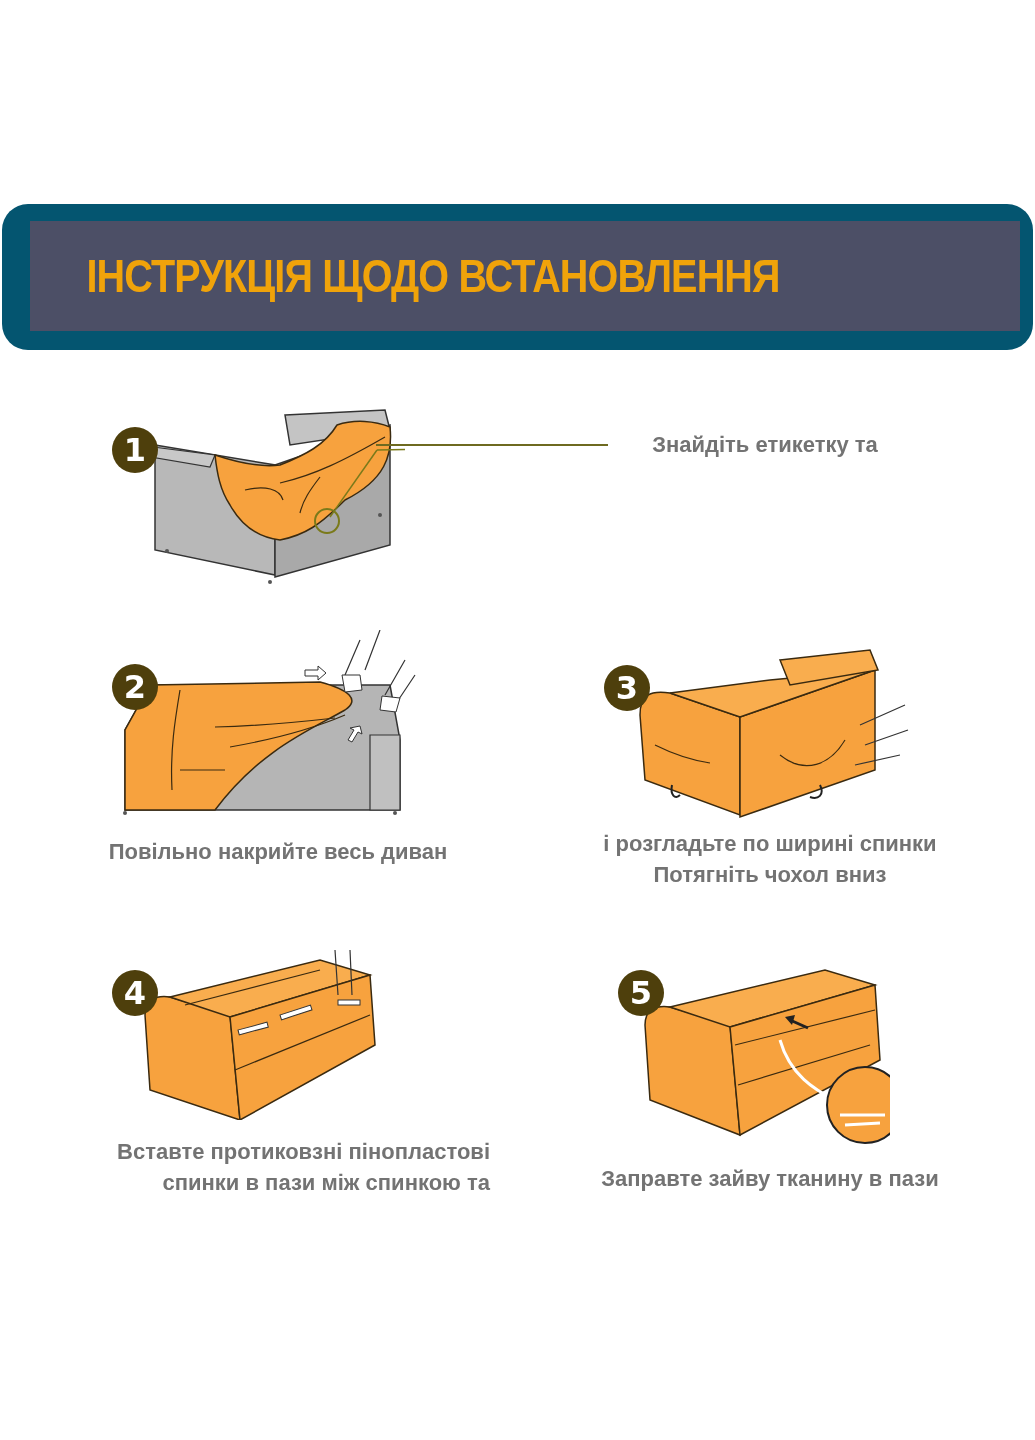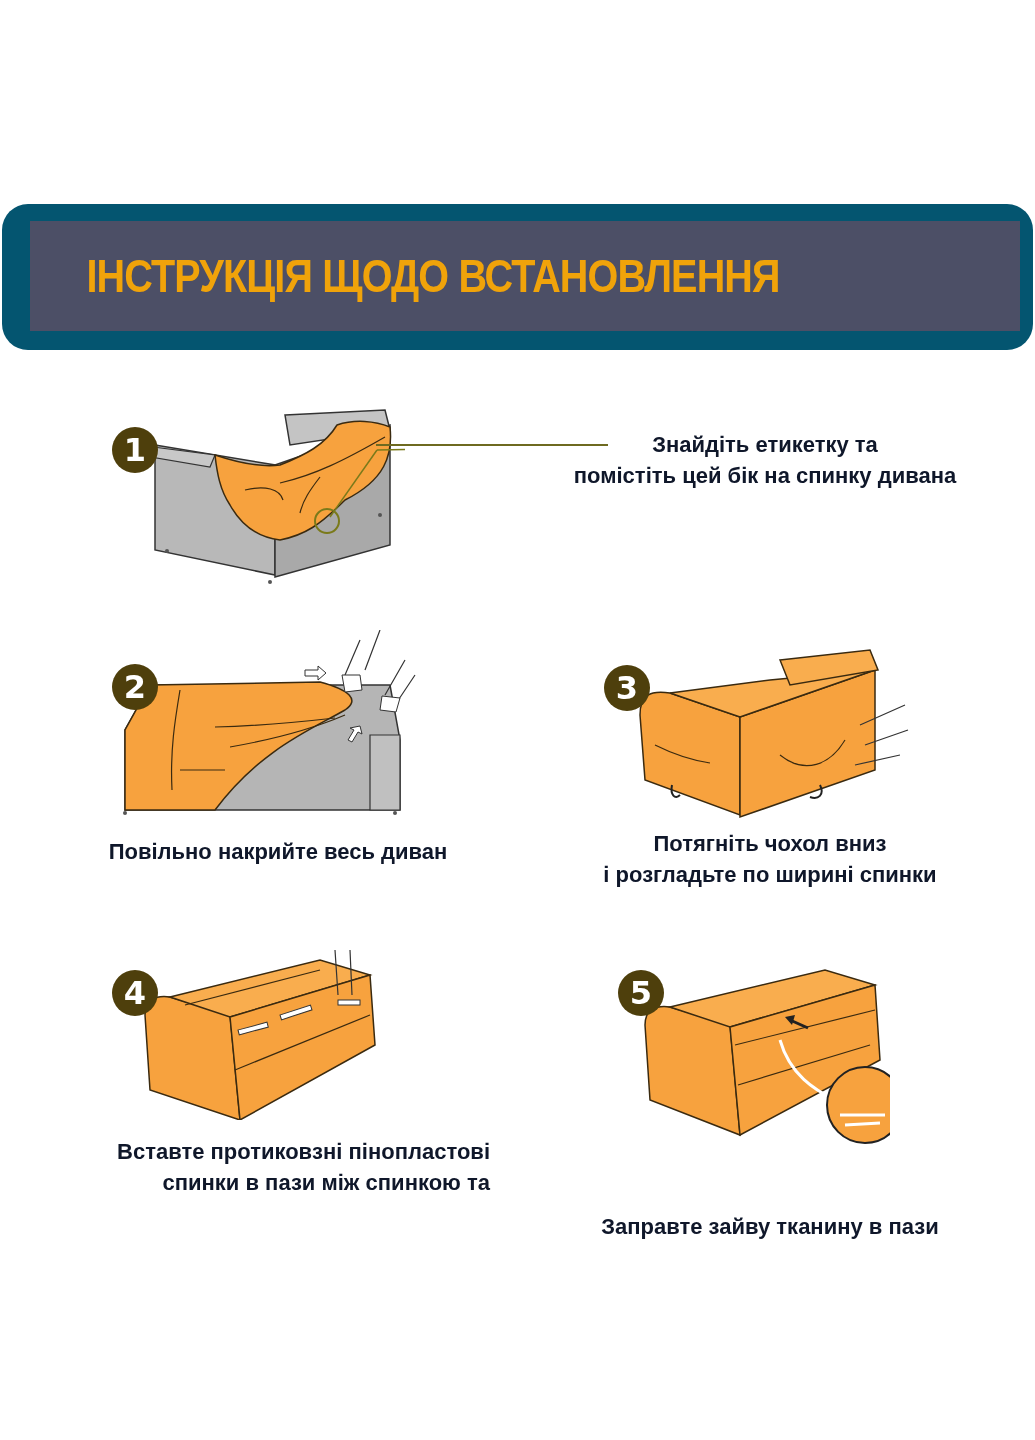--- a/index.html
+++ b/index.html
@@ -1,20 +1,20 @@
 <!DOCTYPE html>
 <html><head>
 <meta charset="utf-8">
 <style>
   html, body { margin:0; padding:0; background:#ffffff; }
   body { width:1035px; height:1440px; position:relative; overflow:hidden; font-family:"Liberation Sans", sans-serif; }
   .banner { position:absolute; left:2px; top:204px; width:1031px; height:146px; background:#045570; border-radius:26px; }
   .banner-inner { position:absolute; left:20px; top:17px; width:990px; height:110px; background:#4c4f66; display:flex; align-items:center; justify-content:flex-start;margin-left:8px; }
   .banner-title { color:#f0a30a; font-weight:bold; font-size:46px; letter-spacing:-1px; transform:scaleX(0.86); white-space:nowrap; font-family:"Liberation Sans", sans-serif; }
-  .step-text { position:absolute; color:#0f172a; font-weight:bold; font-size:22px; text-align:center; line-height:31px; white-space:nowrap; font-family:"Liberation Sans", sans-serif; }
+  .step-text { position:absolute; color:#737373; font-weight:bold; font-size:22px; text-align:center; line-height:31px; white-space:nowrap; font-family:"Liberation Sans", sans-serif; }
   .illus { position:absolute; }
   .badge { position:absolute; width:46px; height:46px; border-radius:50%; background:#4e3f0c; color:#fff; font-weight:bold; font-size:32px; display:flex; align-items:center; justify-content:center; font-family:"DejaVu Sans", sans-serif; }
 </style>
 </head>
 <body>
 
 <div class="banner">
   <div class="banner-inner">
     <div class="banner-title">ІНСТРУКЦІЯ ЩОДО ВСТАНОВЛЕННЯ</div>
   </div>
@@ -37,21 +37,20 @@
     <path d="M215 72 C205 85 198 95 195 108" fill="none" stroke="#3a2a10" stroke-width="1.2"></path>
     <circle cx="222" cy="116" r="12" fill="none" stroke="#7a7a1a" stroke-width="2"></circle>
     <line x1="225" y1="112" x2="272" y2="45" stroke="#7a7a1a" stroke-width="1.5"></line>
     <line x1="272" y1="45" x2="505" y2="40" stroke="#7a7a1a" stroke-width="1.5"></line>
   </svg>
 </div>
 <div style="position:absolute;left:376px;top:444px;width:232px;height:2px;background:#6e6a20;"></div>
 <div class="badge" style="left:112px;top:427px;">1</div>
 <div class="step-text" style="left:550px;top:429px;width:430px;">
   <div>Знайдіть етикетку та</div>
-  <div>помістіть цей бік на спинку дивана</div>
 </div>
 
 <div class="illus" style="left:120px;top:630px;width:300px;height:185px;">
   <svg width="300" height="185" viewBox="0 0 300 185">
     <path d="M5 180 L5 100 L30 55 L270 55 L280 110 L280 180 Z" fill="#b5b5b5" stroke="#333" stroke-width="1.5"></path>
     <path d="M250 105 L280 105 L280 180 L250 180 Z" fill="#c0c0c0" stroke="#333" stroke-width="1.2"></path>
     <path d="M5 180 L5 100 L30 55 L200 52 C230 60 240 70 225 80 C190 100 140 120 95 180 Z" fill="#f7a23e" stroke="#3a2a10" stroke-width="1.5"></path>
     <path d="M60 60 C55 90 50 120 52 160" fill="none" stroke="#3a2a10" stroke-width="1.2"></path>
     <path d="M60 140 L105 140" fill="none" stroke="#3a2a10" stroke-width="1.2"></path>
     <path d="M95 97 C140 96 180 92 215 88" fill="none" stroke="#3a2a10" stroke-width="1.2"></path>
@@ -79,22 +78,22 @@
     <path d="M150 15 L240 5 L248 25 L160 40 Z" fill="#f9ad4e" stroke="#3a2a10" stroke-width="1.5"></path>
     <path d="M25 100 C45 110 60 115 80 118" fill="none" stroke="#3a2a10" stroke-width="1.2"></path>
     <path d="M150 110 C175 130 200 120 215 95" fill="none" stroke="#3a2a10" stroke-width="1.2"></path>
     <path d="M42 140 C40 150 45 155 50 150" fill="none" stroke="#222" stroke-width="2"></path>
     <path d="M190 140 C195 150 188 155 180 152" fill="none" stroke="#222" stroke-width="2"></path>
     <path d="M230 80 L275 60 M235 100 L278 85 M225 120 L270 110" stroke="#333" stroke-width="1.2" fill="none"></path>
   </svg>
 </div>
 <div class="badge" style="left:604px;top:665px;">3</div>
 <div class="step-text" style="left:560px;top:828px;width:420px;">
+  <div>і розгладьте по ширині спинки</div>
   <div>Потягніть чохол вниз</div>
-  <div>і розгладьте по ширині спинки</div>
 </div>
 
 <div class="illus" style="left:140px;top:945px;width:250px;height:175px;">
   <svg width="250" height="175" viewBox="0 0 250 175">
     <path d="M5 70 C5 55 15 50 30 52 L90 70 L100 175 L10 145 Z" fill="#f7a23e" stroke="#3a2a10" stroke-width="1.5"></path>
     <path d="M30 52 L180 15 L230 30 L90 72 Z" fill="#f9ad4e" stroke="#3a2a10" stroke-width="1.5"></path>
     <path d="M90 72 L230 30 L235 100 L100 175 Z" fill="#f7a23e" stroke="#3a2a10" stroke-width="1.5"></path>
     <path d="M95 125 L230 70" fill="none" stroke="#3a2a10" stroke-width="1.2"></path>
     <path d="M45 60 L180 25" fill="none" stroke="#3a2a10" stroke-width="1.2"></path>
     <rect x="98" y="85" width="30" height="5" fill="#fff" stroke="#333" transform="rotate(-15 98 85)"></rect>
@@ -117,15 +116,15 @@
     <path d="M95 90 L235 55" fill="none" stroke="#3a2a10" stroke-width="1.2"></path>
     <path d="M98 130 L230 90" fill="none" stroke="#3a2a10" stroke-width="1.2"></path>
     <path d="M150 65 L168 73" stroke="#222" stroke-width="3"></path>
     <path d="M145 62 L155 60 L152 70 Z" fill="#222"></path>
     <path d="M140 85 C150 120 175 135 195 145" fill="none" stroke="#fff" stroke-width="3"></path>
     <circle cx="225" cy="150" r="38" fill="#f7a23e" stroke="#222" stroke-width="2"></circle>
     <path d="M200 160 L245 160 M205 170 L240 168" stroke="#fff" stroke-width="3"></path>
   </svg>
 </div>
 <div class="badge" style="left:618px;top:970px;">5</div>
-<div class="step-text" style="left:560px;top:1163px;width:420px;margin-top:48px;">
+<div class="step-text" style="left:560px;top:1163px;width:420px;">
   <div>Заправте зайву тканину в пази</div>
 </div>
 
 </body></html>

